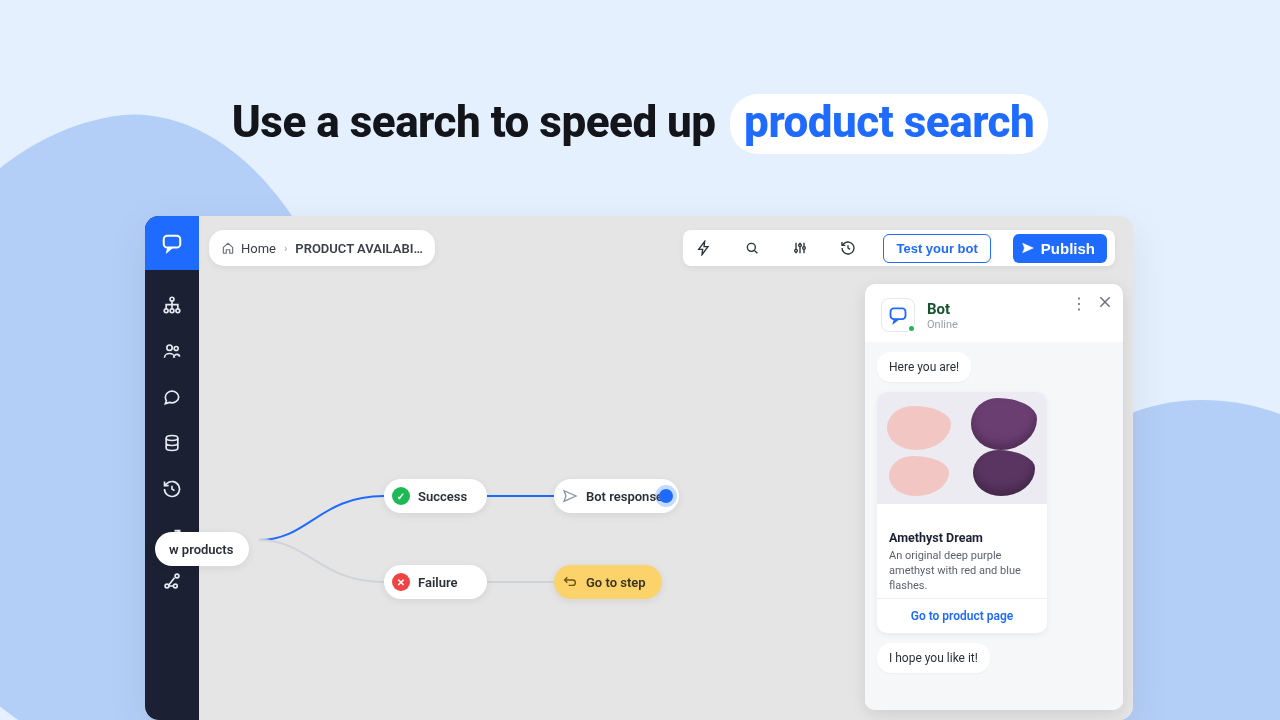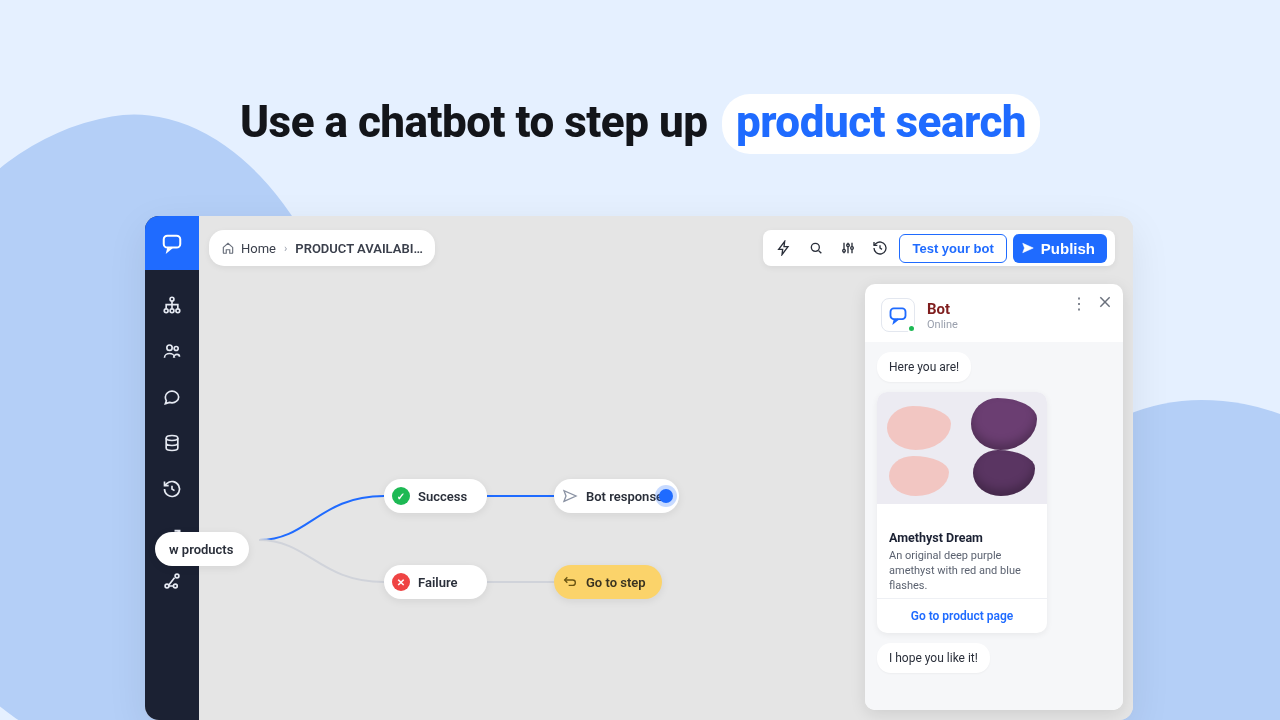--- a/index.html
+++ b/index.html
@@ -104,21 +104,21 @@
   .toolbar {
     position: absolute;
     right: 18px; top: 14px;
     height: 36px;
     display: flex;
     align-items: center;
     background: #fff;
     border-radius: 8px;
     padding: 0 8px;
     box-shadow: 0 2px 6px rgba(0,0,0,0.06);
-    gap: 6px;
+    gap: 22px;
     margin-left: 16px;
   }
   .tool-icon {
     width: 26px; height: 26px;
     display: flex; align-items: center; justify-content: center;
     cursor: pointer;
     color: #2a2f3a;
   }
   .btn-test {
     border: 1px solid #1f6bff;
@@ -186,21 +186,21 @@
   }
   .chat-avatar {
     width: 34px; height: 34px;
     border-radius: 8px;
     border: 1px solid #e3e7ef;
     display: flex; align-items:center; justify-content:center;
     color: #1f6bff;
     position: relative;
   }
   .chat-avatar .online { position:absolute; right:-2px; bottom:-2px; width:9px; height:9px; background:#1db954; border:2px solid #fff; border-radius:50%; }
-  .chat-title { font-weight: 700; font-size: 15px; color:#7f1d1d; }
+  .chat-title { font-weight: 700; font-size: 15px; color:#14532d; }
   .chat-sub   { font-size: 11px; color:#9aa0ad; }
   .chat-tools { position:absolute; right:10px; top:10px; display:flex; gap:10px; }
   .chat-body {
     flex: 1;
     background: #f6f7f9;
     padding: 10px 12px;
     display: flex; flex-direction: column; gap: 10px;
     overflow: hidden;
   }
   .bubble {
@@ -227,21 +227,21 @@
   .card-desc  { font-size:11px; color:#5b6270; line-height:1.35; margin-top:4px; }
   .card-cta   { text-align:center; padding:10px 0; font-size:12px; font-weight:600; color:#1f6bff; border-top:1px solid #eef0f4; cursor:pointer; }
 </style>
 </head>
 <body>
 
 <div class="blob-left"></div>
 <div class="blob-right"></div>
 
 <h1 class="headline">
-  <span>Use a chatbot to step up</span>
+  <span>Use a search to speed up</span>
   <span class="pill">product search</span>
 </h1>
 
 <div class="app">
 
   <div class="sidebar">
     <div class="logo">
       <svg width="22" height="22" viewBox="0 0 24 24" fill="none" stroke="#fff" stroke-width="2.2">
         <rect x="3" y="4" width="18" height="13" rx="4"></rect>
           <path d="M8 17l-1 4 5-4"></path>

